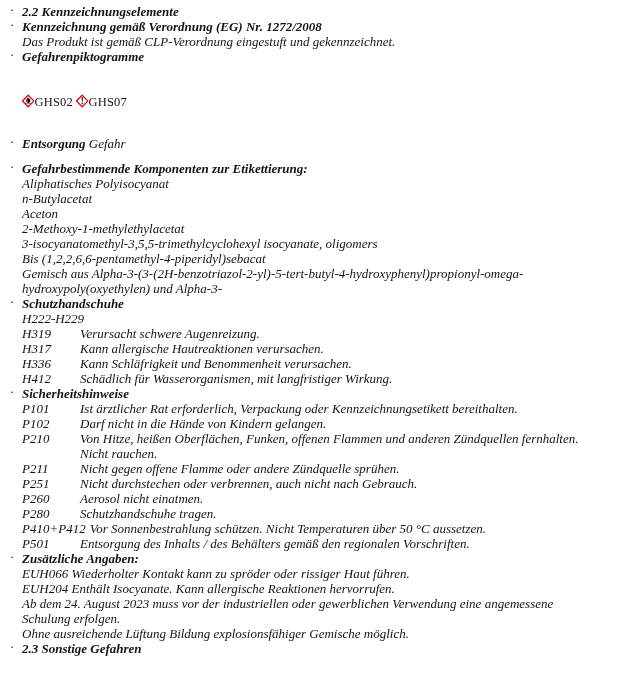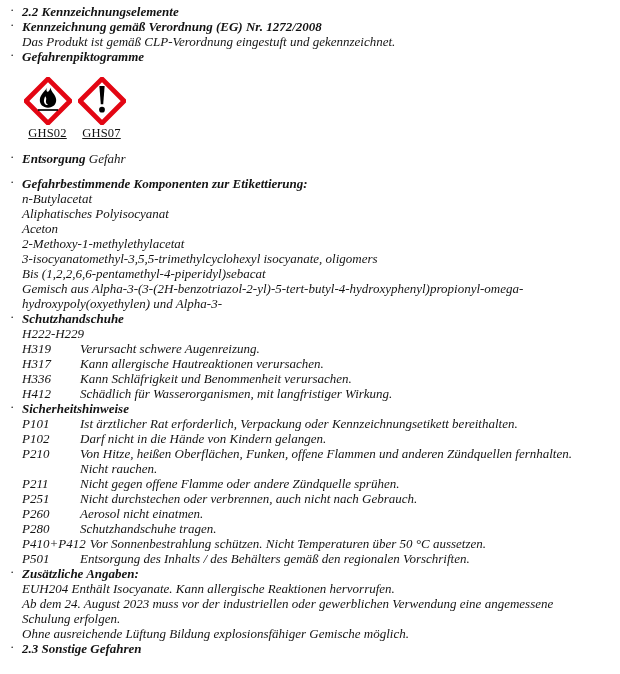--- a/index.html
+++ b/index.html
@@ -13,21 +13,21 @@
   }
   .doc { position:relative; width:620px; height:674px; padding:4px 6px 0 22px; overflow:hidden; }
   .line { position:relative; min-height:15px; }
   .bullet {
     position:absolute; left:-12px; top:-2px;
     font-style:normal; font-weight:normal; font-size:13px; color:#222;
   }
   .bold { font-weight:bold; }
   .gap-sec { margin-top:10px; }
   .picto-row { display:flex; gap:3px; margin-top:13px; }
-  .picto { width:51px; display:flex; flex-direction:column; align-items:center;text-decoration:underline; }
+  .picto { width:51px; display:flex; align-items:center; }
   .picto svg { width:48px; height:48px; display:block; }
   .picto-label { font-style:normal; font-size:12.5px; line-height:14px; margin-top:1px; letter-spacing:0.2px; }
   .signal { margin-top:11px; }
   .hp-row { display:flex; position:relative;justify-content:space-between; }
   .hp-code { flex:0 0 auto; min-width:54px; }
   .hp-text { flex:1; padding-left:4px; }
 </style>
 </head>
 <body>
 
@@ -73,22 +73,22 @@
   <div class="line signal">
     <span class="bullet">·</span>
     <span class="bold">Entsorgung</span>
     <span>Gefahr</span>
   </div>
 
   <div class="line bold gap-sec">
     <span class="bullet">·</span>
     <span>Gefahrbestimmende Komponenten zur Etikettierung:</span>
   </div>
+  <div class="line">Aliphatisches Polyisocyanat</div>
   <div class="line">n-Butylacetat</div>
-  <div class="line">Aliphatisches Polyisocyanat</div>
   <div class="line">Aceton</div>
   <div class="line">2-Methoxy-1-methylethylacetat</div>
   <div class="line">3-isocyanatomethyl-3,5,5-trimethylcyclohexyl isocyanate, oligomers</div>
   <div class="line">Bis (1,2,2,6,6-pentamethyl-4-piperidyl)sebacat</div>
   <div class="line">Gemisch aus Alpha-3-(3-(2H-benzotriazol-2-yl)-5-tert-butyl-4-hydroxyphenyl)propionyl-omega-</div>
   <div class="line">hydroxypoly(oxyethylen) und Alpha-3-</div>
 
   <div class="line bold">
     <span class="bullet">·</span>
     <span>Schutzhandschuhe</span>
@@ -121,21 +121,21 @@
     <span class="hp-code">P101</span>
     <span class="hp-text">Ist ärztlicher Rat erforderlich, Verpackung oder Kennzeichnungsetikett bereithalten.</span>
   </div>
   <div class="hp-row">
     <span class="hp-code">P102</span>
     <span class="hp-text">Darf nicht in die Hände von Kindern gelangen.</span>
   </div>
   <div class="hp-row">
     <span class="hp-code">P210</span>
     <span class="hp-text">
-      <div>Von Hitze, heißen Oberflächen, Funken, offene Flammen und anderen Zündquellen fernhalten.</div>
+      <div>Von Hitze, heißen Oberflächen, Funken, offenen Flammen und anderen Zündquellen fernhalten.</div>
       <div>Nicht rauchen.</div>
     </span>
   </div>
   <div class="hp-row">
     <span class="hp-code">P211</span>
     <span class="hp-text">Nicht gegen offene Flamme oder andere Zündquelle sprühen.</span>
   </div>
   <div class="hp-row">
     <span class="hp-code">P251</span>
     <span class="hp-text">Nicht durchstechen oder verbrennen, auch nicht nach Gebrauch.</span>
@@ -154,20 +154,21 @@
   </div>
   <div class="hp-row">
     <span class="hp-code">P501</span>
     <span class="hp-text">Entsorgung des Inhalts / des Behälters gemäß den regionalen Vorschriften.</span>
   </div>
 
   <div class="line bold">
     <span class="bullet">·</span>
     <span>Zusätzliche Angaben:</span>
   </div>
+  <div class="line">EUH066 Wiederholter Kontakt kann zu spröder oder rissiger Haut führen.</div>
   <div class="line">EUH204 Enthält Isocyanate. Kann allergische Reaktionen hervorrufen.</div>
   <div class="line">Ab dem 24. August 2023 muss vor der industriellen oder gewerblichen Verwendung eine angemessene</div>
   <div class="line">Schulung erfolgen.</div>
   <div class="line">Ohne ausreichende Lüftung Bildung explosionsfähiger Gemische möglich.</div>
 
   <div class="line bold">
     <span class="bullet">·</span>
     <span>2.3 Sonstige Gefahren</span>
   </div>
 

